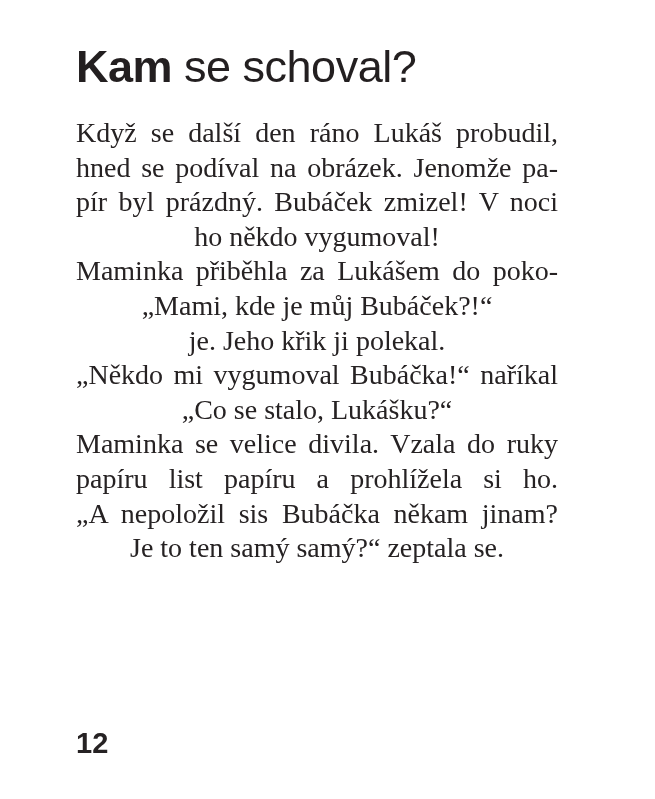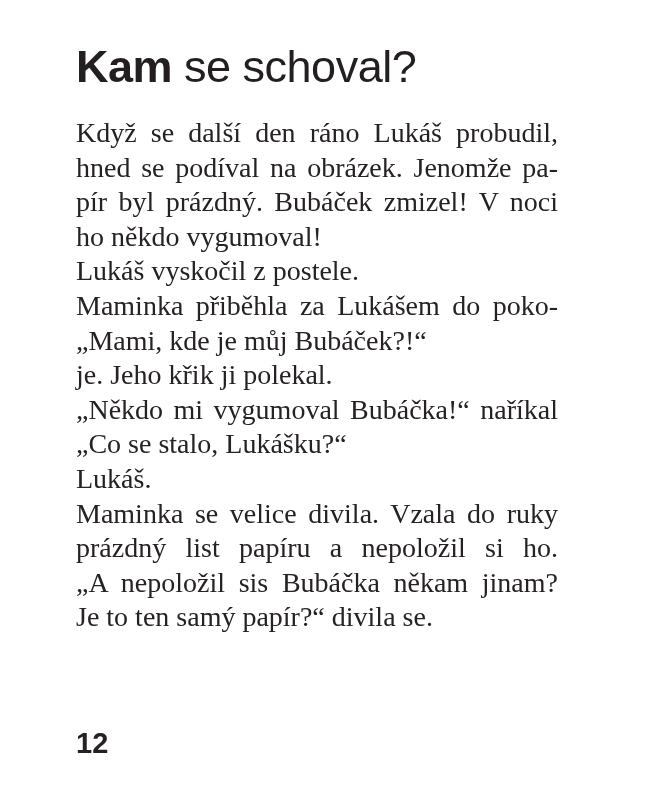--- a/index.html
+++ b/index.html
@@ -36,21 +36,21 @@
       position: absolute;
       left: 76px;
       top: 116px;
       width: 482px;
       font-size: 28px;
       line-height: 34.6px;
       color: var(--body-text, #262223);
     }
     .line {
       width: 482px;
-      text-align: left;
+      text-align: center;
       white-space: nowrap;
     }
     .line.just {
       white-space: normal;
       text-align: justify;
       text-align-last: justify;
     }
     .page-number {
       position: absolute;
       left: 76px;
@@ -68,28 +68,26 @@
 
   <h1 class="chapter-title" style="margin:0;">
     <span class="em">Kam</span><span class="rest"> se schoval?</span>
   </h1>
 
   <div class="body-text">
       <div class="line just">Když se další den ráno Lukáš probudil,</div>
       <div class="line just">hned se podíval na obrázek. Jenomže pa-</div>
       <div class="line just">pír byl prázdný. Bubáček zmizel! V noci</div>
       <div class="line">ho někdo vygumoval!</div>
-      <div class="line">Lukáš vyskočil z postele.</div>
       <div class="line just">Maminka přiběhla za Lukášem do poko-</div>
       <div class="line">„Mami, kde je můj Bubáček?!“</div>
       <div class="line">je. Jeho křik ji polekal.</div>
       <div class="line just">„Někdo mi vygumoval Bubáčka!“ naříkal</div>
       <div class="line">„Co se stalo, Lukášku?“</div>
-      <div class="line">Lukáš.</div>
       <div class="line just">Maminka se velice divila. Vzala do ruky</div>
-      <div class="line just">prázdný list papíru a nepoložil si ho.</div>
+      <div class="line just">papíru list papíru a prohlížela si ho.</div>
       <div class="line just">„A nepoložil sis Bubáčka někam jinam?</div>
-      <div class="line">Je to ten samý papír?“ divila se.</div>
+      <div class="line">Je to ten samý samý?“ zeptala se.</div>
     </div>
 
   <div class="page-number">12</div>
 
 </div>
 
 </body></html>

